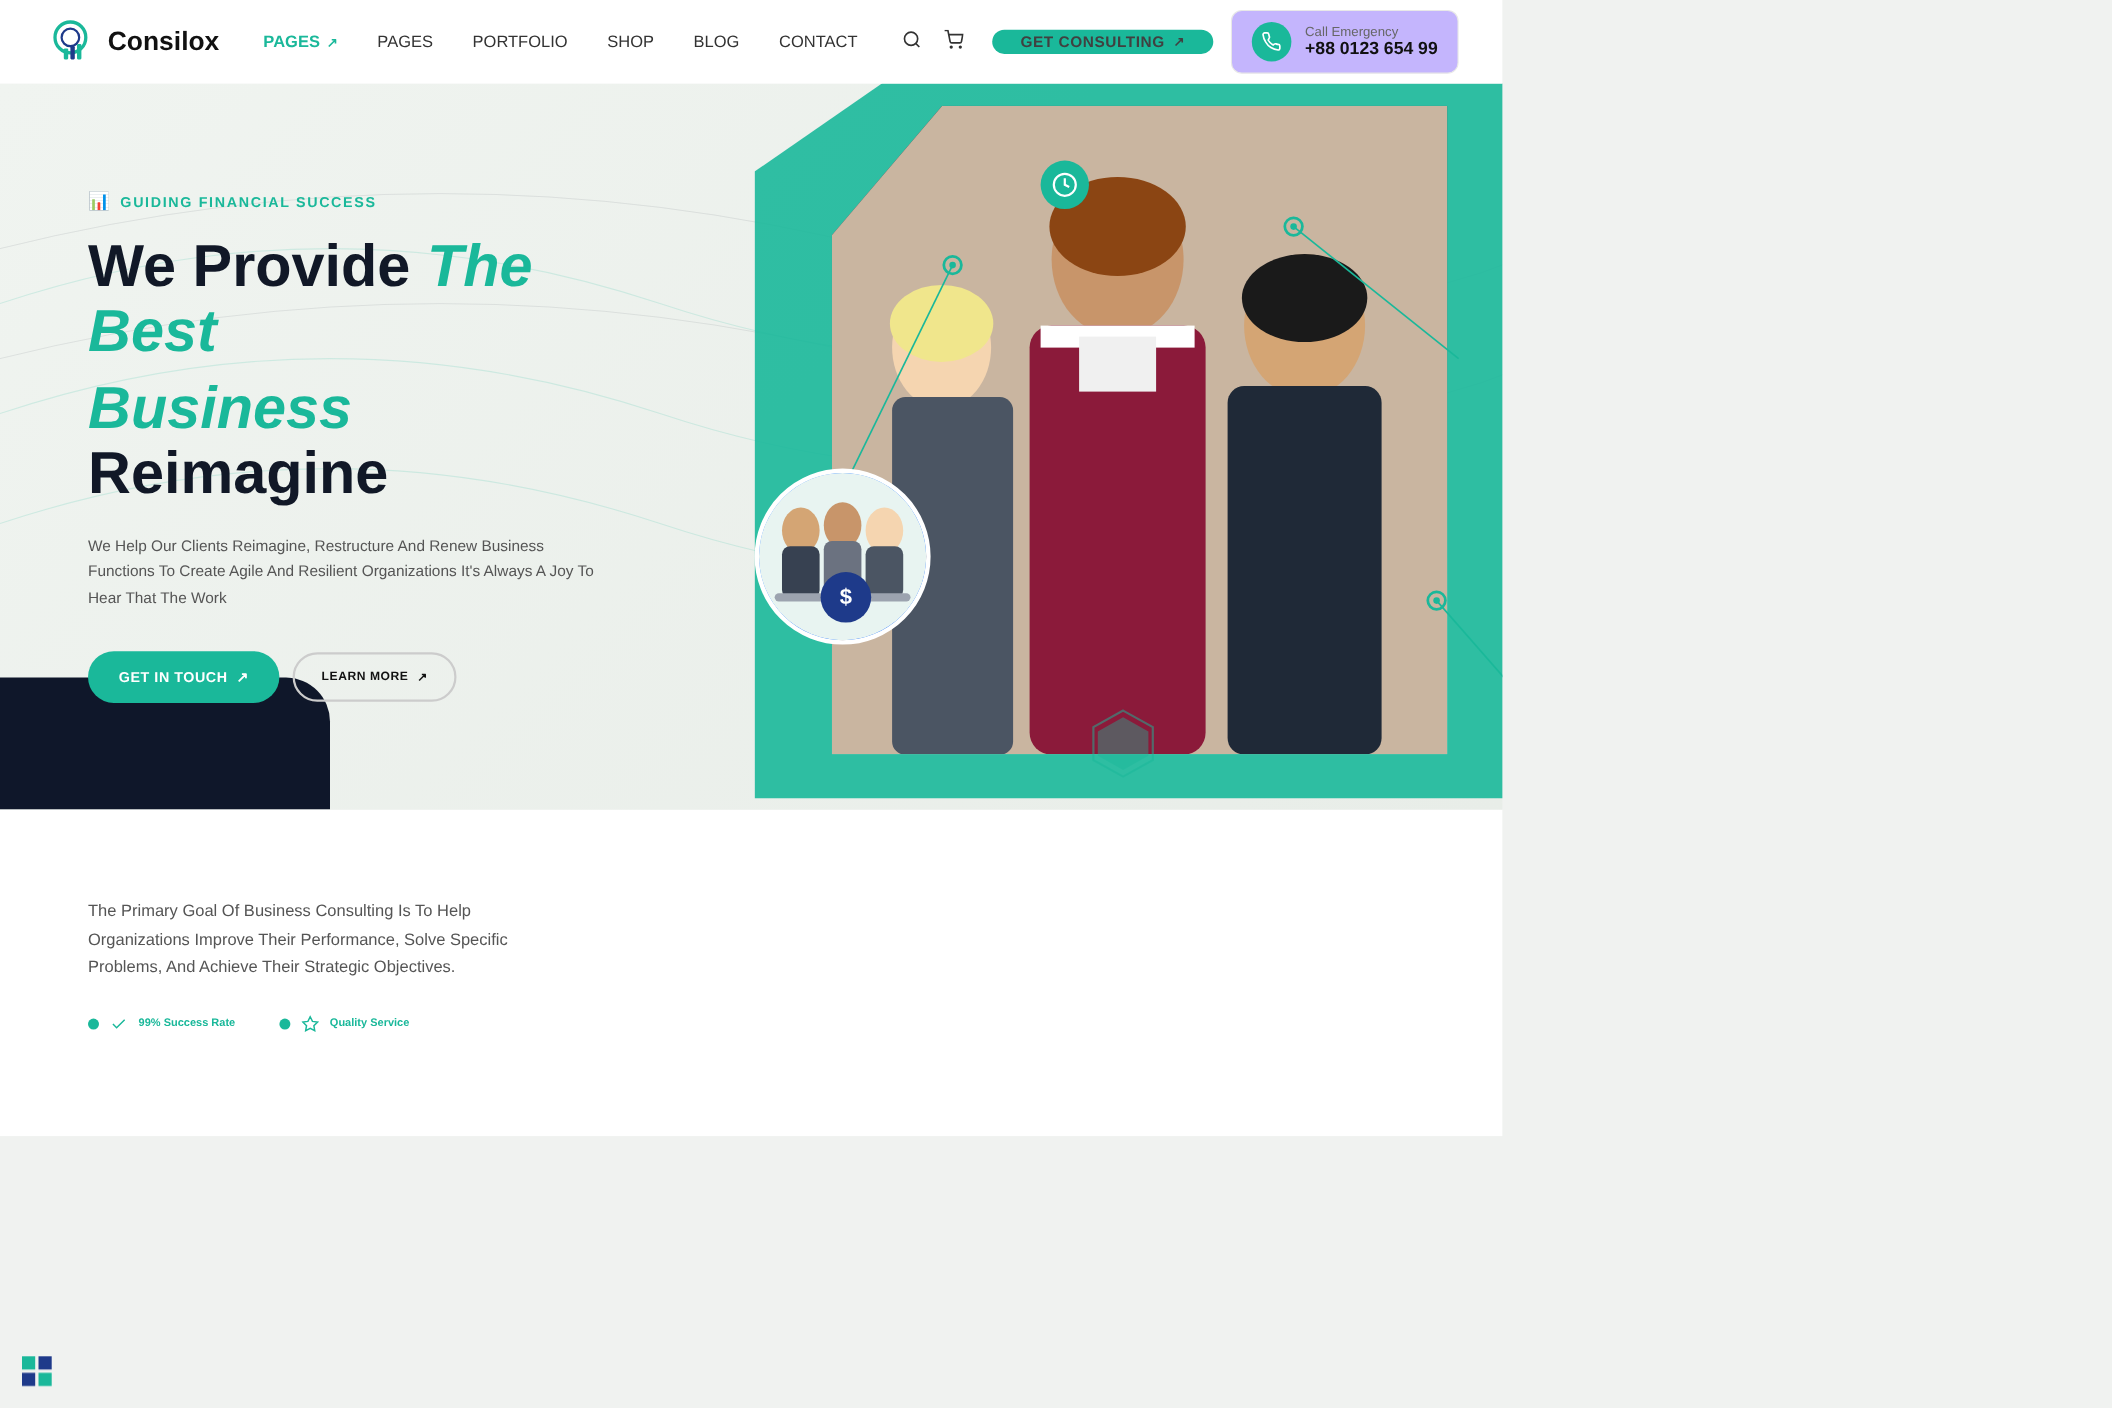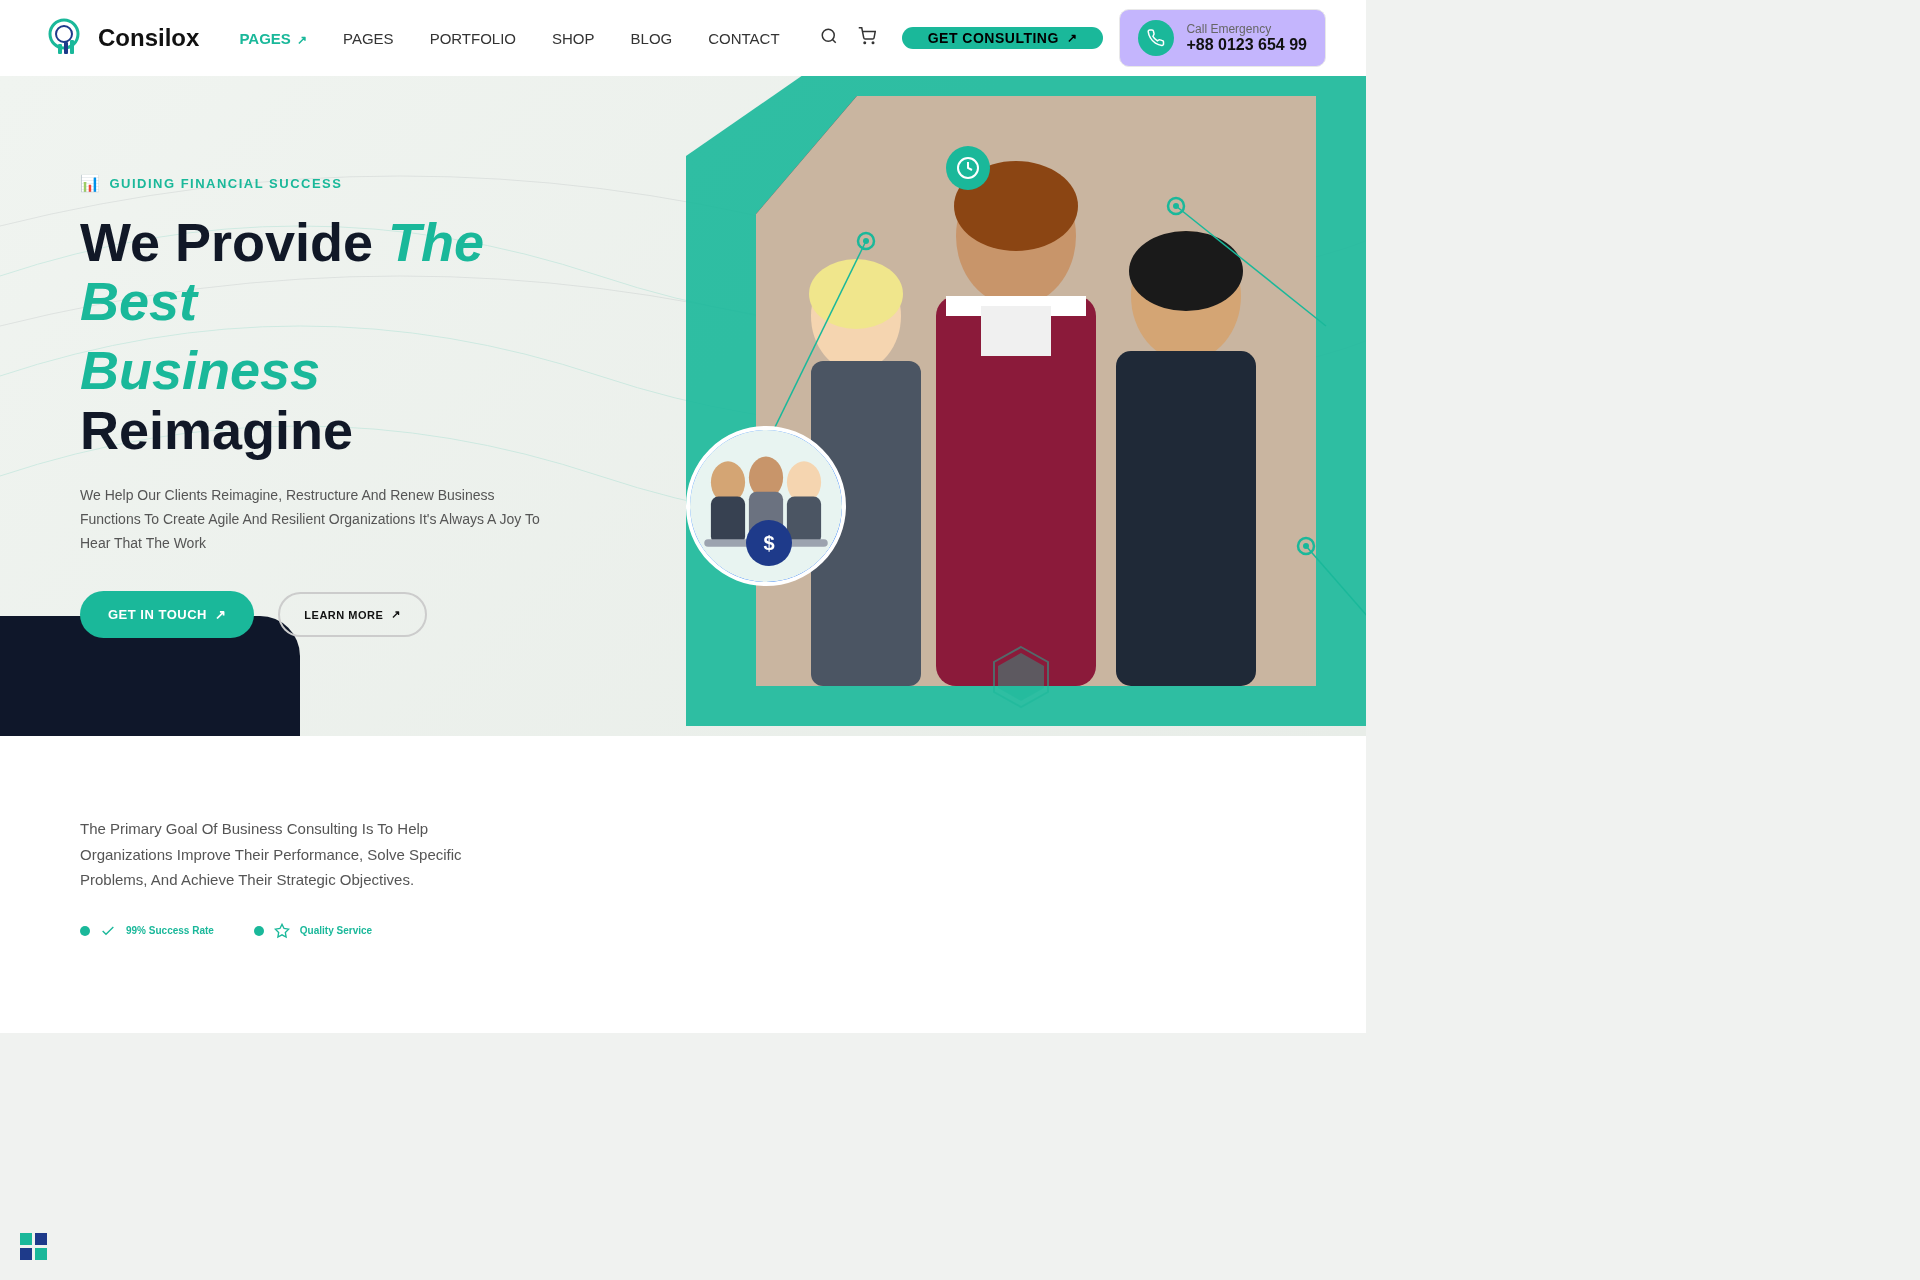--- a/index.html
+++ b/index.html
@@ -62,21 +62,21 @@
     }
     .icon-btn {
       background: none;
       border: none;
       cursor: pointer;
       color: #333;
       font-size: 18px;
     }
     .get-consulting-btn {
       background: #1ab89a;
-      color: #000000;
+      color: #404040;
       border: none;
       border-radius: 30px;
       padding: 3px 26px;
       font-size: 14px;
       font-weight: 700;
       cursor: pointer;
       display: flex;
       align-items: center;
       gap: 8px;
       letter-spacing: 0.5px;
@@ -174,21 +174,21 @@
     .hero-description {
       font-size: 14px;
       color: #555;
       line-height: 1.7;
       margin-bottom: 36px;
       max-width: 480px;
     }
     .hero-buttons {
       display: flex;
       align-items: center;
-      gap: 24px;
+      gap: 12px;
     }
     .btn-get-touch {
       background: #1ab89a;
       color: #fff;
       border: none;
       border-radius: 30px;
       padding: 16px 28px;
       font-size: 13px;
       font-weight: 700;
       cursor: pointer;

